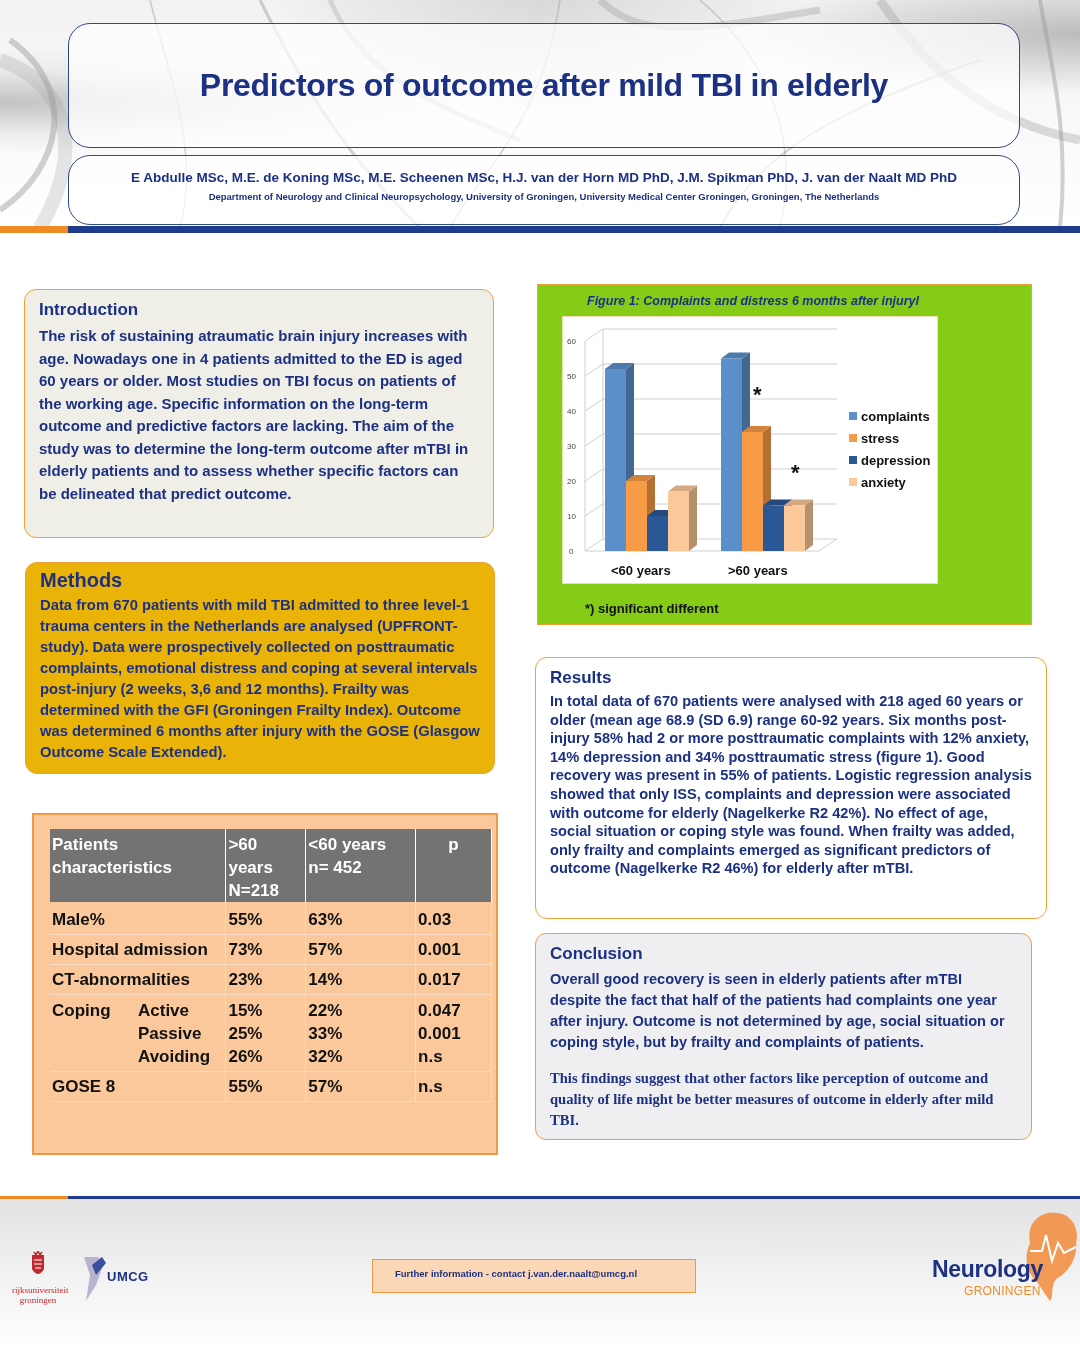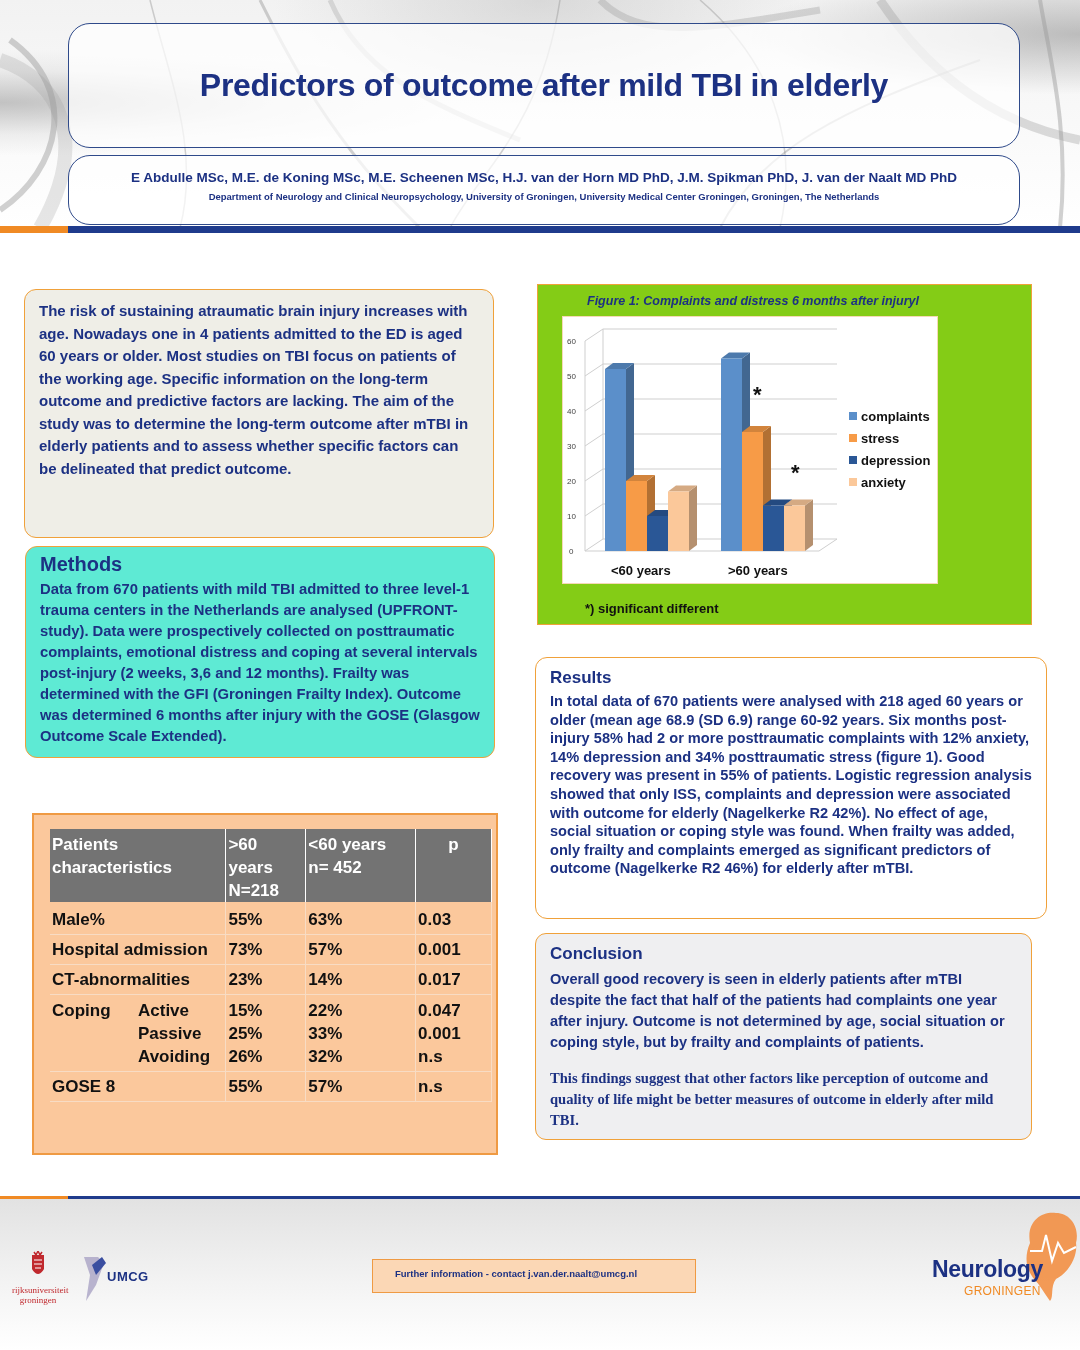--- a/index.html
+++ b/index.html
@@ -39,21 +39,21 @@
   .rule-top .orange { position: absolute; left: 0; top: 0; width: 68px; height: 7px; background: #f08a24; }
 
   .panel {
     position: absolute; border: 1.5px solid #f0a13a; border-radius: 12px;
     padding: 10px 14px;
   }
   .panel h2 { font-size: 17px; font-weight: bold; color: #1c3183; margin-bottom: 5px; }
   .panel p { font-size: 15px; font-weight: bold; color: #1c3183; line-height: 22.5px; }
 
   .intro { left: 24px; top: 289px; width: 470px; height: 249px; background: #efeee7; }
-  .methods { left: 25px; top: 546px; width: 470px; height: 212px; background: #5eead4; padding-top: 6px; }
+  .methods { left: 25px; top: 562px; width: 470px; height: 212px; background: #eab308; padding-top: 6px; }
   .methods h2 { font-size: 20px; margin-bottom: 3px; }
   .methods p { font-size: 14.8px; line-height: 21px; }
 
   .table-panel {
     position: absolute; left: 32px; top: 813px; width: 466px; height: 342px;
     background: #fbc89c; border: 2px solid #ef9a43;
     padding: 14px 8px 0 16px;
   }
   table { border-collapse: collapse; width: 442px; }
   th, td { font-size: 17px; font-weight: bold; text-align: left; padding: 0 2px; vertical-align: top; }
@@ -135,20 +135,21 @@
 </div>
 <div class="authors-box">
   <div class="authors">E Abdulle MSc,  M.E. de Koning MSc, M.E. Scheenen MSc, H.J. van der Horn MD PhD,  J.M. Spikman PhD,  J. van der Naalt MD PhD</div>
   <div class="affil">Department of  Neurology and Clinical Neuropsychology, University of Groningen, University Medical Center Groningen, Groningen, The Netherlands</div>
 </div>
 <div class="rule-top">
     <div class="orange"></div>
   </div>
 
 <div class="panel intro">
+  <h2>Introduction</h2>
   <p>The risk of sustaining  atraumatic brain injury increases with age. Nowadays one in 4 patients admitted to the ED is aged 60 years or older. Most studies on TBI focus on patients of the working age. Specific information on the long-term outcome and predictive factors are lacking. The aim of the study was to determine the long-term outcome after mTBI in elderly patients and to assess whether specific factors can be delineated that predict outcome.</p>
 </div>
 
 <div class="panel methods">
   <h2>Methods</h2>
   <p>Data from 670 patients with mild TBI admitted to three level-1 trauma centers in the Netherlands are analysed (UPFRONT-study). Data were prospectively collected on posttraumatic complaints, emotional distress and coping at several intervals post-injury (2 weeks, 3,6 and 12 months). Frailty was determined with the GFI (Groningen Frailty Index). Outcome was determined 6 months after injury with the GOSE (Glasgow Outcome Scale Extended).</p>
 </div>
 
 <div class="table-panel">
   <table>

